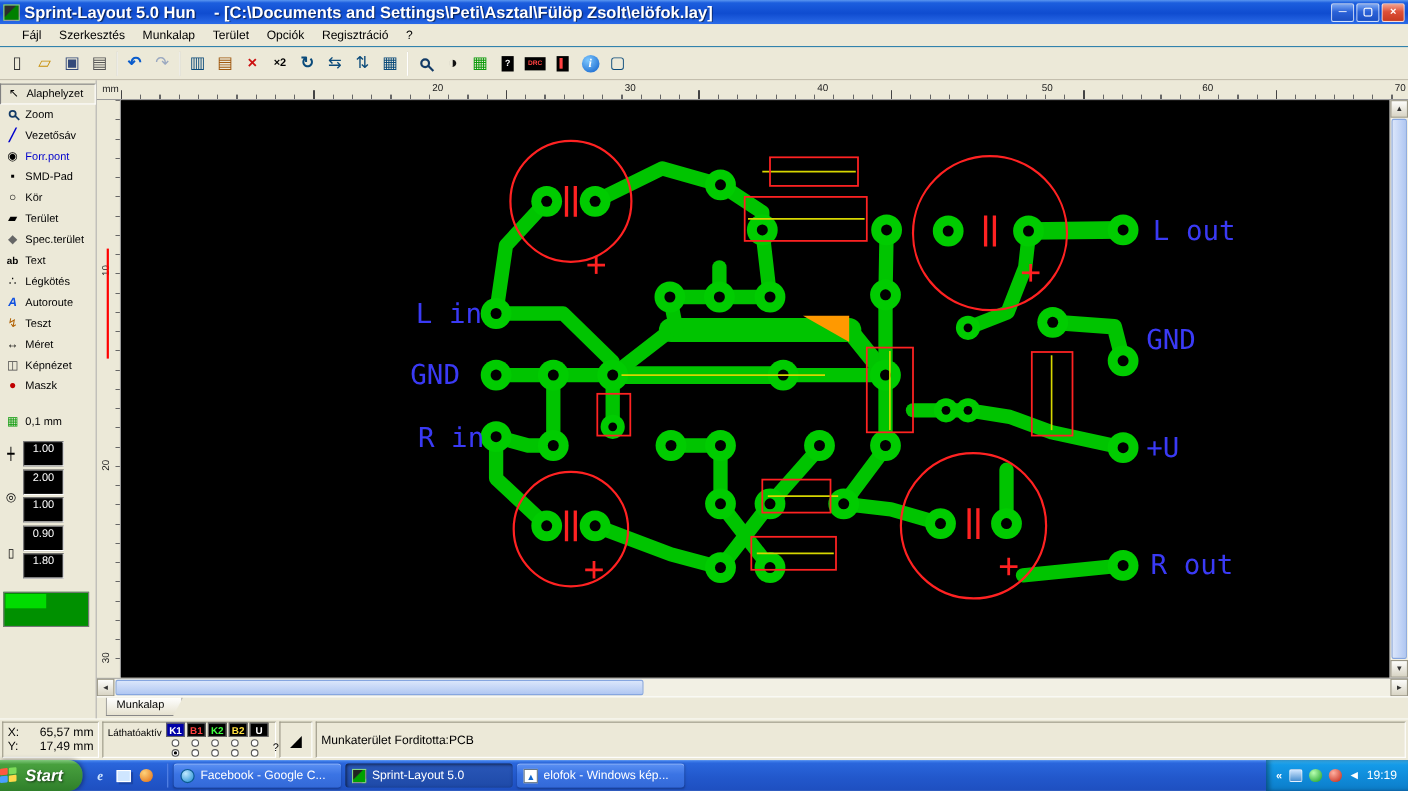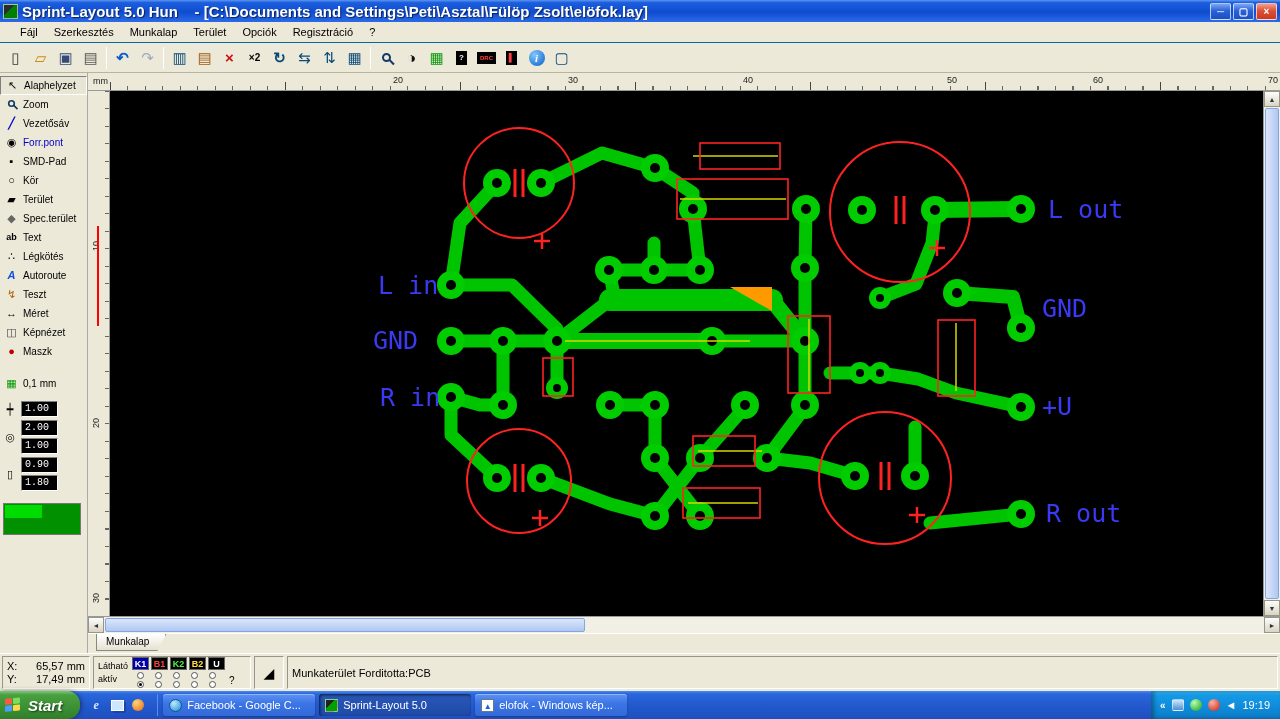--- a/index.html
+++ b/index.html
@@ -37,22 +37,22 @@
   .sidebar{width:88px;background:#ece9d8;border-right:1px solid #aaa;padding-top:3px}
   .srow{height:19px;display:flex;align-items:center;gap:4px;padding-left:4px}
   .srow.sel{border:1px solid;border-color:#808080 #fff #fff #808080;background:#e8e5d4}
   .sic{width:15px;text-align:center;font-size:11px;line-height:1;flex:0 0 auto}
   .slb{font-size:10px;white-space:nowrap}
   .gridrow{margin-top:13px}
   .fields{margin-top:8px;padding-left:3px;display:flex;flex-direction:column;gap:3px}
   .fgroup{display:flex;align-items:center;gap:4px}
   .ficon{width:14px;text-align:center;font-size:11px}
   .fcol{display:flex;flex-direction:column;gap:2px}
-  .fbox{width:37px;height:16px;background:#000;color:#fff;font-family:Liberation Mono, monospace;
-    font-size:10px;text-align:left;padding:0 3px;line-height:13px;border:1px solid;border-color:#808080 #fff #fff #808080}
+  .fbox{width:37px;height:23px;background:#000;color:#fff;font-family:Liberation Sans, sans-serif;
+    font-size:10px;text-align:center;padding:0 3px;line-height:13px;border:1px solid;border-color:#808080 #fff #fff #808080}
   .swatch{margin:12px 0 0 3px;width:78px;height:32px;background:#009000;border:1px solid #777;position:relative}
   .swatch::after{content:"";position:absolute;left:1px;top:1px;width:37px;height:13px;background:#00dc00}
 
   
   .ccol{flex:1;display:flex;flex-direction:column}
   .ruler-top{height:18px;position:relative;background:#ece9d8;border-bottom:1px solid #999;font-size:9px;color:#222}
   .rt-ticks{position:absolute;bottom:0;left:22px;right:0;height:4px;
     background:repeating-linear-gradient(90deg,#666 0 1px,transparent 1px 17.5px)}
   .rt-ticks10{position:absolute;bottom:0;left:22px;right:0;height:8px;
     background:repeating-linear-gradient(90deg,#444 0 1px,transparent 1px 175px)}
@@ -79,41 +79,41 @@
   .tab{height:17px;padding:2px 16px 0 9px;font-size:10px;background:linear-gradient(180deg,#fff,#e6e2d0);
     border:1px solid #888;border-top:none;clip-path:polygon(0 0,100% 0,calc(100% - 9px) 100%,0 100%)}
 
   
   .statusbar{height:38px;background:#ece9d8;border-top:1px solid #fff;display:flex;gap:3px;padding:2px;align-items:stretch}
   .sb-panel{border:1px solid;border-color:#9a9685 #fff #fff #9a9685;padding:2px 4px;background:#ece9d8}
   .coords{width:88px;font-size:11px;display:flex;flex-direction:column;justify-content:space-around}
   .coords div{display:flex;gap:4px}
   .coords b{font-weight:normal;margin-left:auto}
   .layers{width:158px;display:flex;gap:4px;align-items:center}
-  .lay-labels{display:flex;flex-direction:column;justify-content:space-between;height:100%;font-size:9px;padding:2px 0}
+  .lay-labels{display:flex;flex-direction:row;justify-content:space-between;height:100%;font-size:9px;padding:2px 0}
   .lay-right{display:flex;flex-direction:column;gap:2px}
   .lay-btns{display:flex;gap:2px}
   .lbtn{width:17px;height:13px;font-size:9px;font-weight:bold;display:flex;align-items:center;justify-content:center;
     background:#000;border:1px solid #666}
   .lbtn:nth-child(1){background:#0000a8;color:#fff}
   .lbtn:nth-child(2){color:#ff4040}
   .lbtn:nth-child(3){color:#40ff40}
   .lbtn:nth-child(4){color:#ffe040}
   .lbtn:nth-child(5){color:#fff}
   .lay-rads{display:flex;gap:11px;padding-left:5px}
   .rad{width:7px;height:7px;border-radius:50%;border:1px solid #555;background:#fff;position:relative}
   .rad.on::after{content:"";position:absolute;inset:1px;background:#000;border-radius:50%}
   .q{font-size:10px;align-self:flex-end}
   .toolpanel{width:30px;display:flex;align-items:center;justify-content:center;font-size:14px}
   .infopanel{flex:1;display:flex;align-items:center;font-size:11px}
 
   
   .taskbar{height:28px;display:flex;align-items:center;color:#fff;
     background:linear-gradient(180deg,#4a8af2 0%,#2a66dc 10%,#2258cc 55%,#1e4fc0 100%)}
-  .start{height:28px;display:flex;align-items:center;gap:6px;padding:0 18px 0 5px;
+  .start{height:28px;display:flex;align-items:center;gap:6px;padding:0 18px 0 0;
     background:linear-gradient(180deg,#7ec77a 0%,#48a03e 14%,#3b8f34 60%,#2f7f2a 100%);
     border-radius:0 13px 13px 0;box-shadow:1px 0 5px #0007;
     font-style:italic;font-weight:bold;font-size:15px;text-shadow:1px 1px 2px #0009}
   .flag{width:17px;height:15px;display:grid;grid-template-columns:7px 7px;grid-template-rows:6px 6px;gap:1px;transform:skewY(-6deg)}
   .flag i{border-radius:1px}
   .flag i:nth-child(1){background:#ff5a40}
   .flag i:nth-child(2){background:#7ddc5a}
   .flag i:nth-child(3){background:#4aa0ff}
   .flag i:nth-child(4){background:#ffd84a}
   .ql{display:flex;align-items:center;gap:5px;padding:0 8px}

